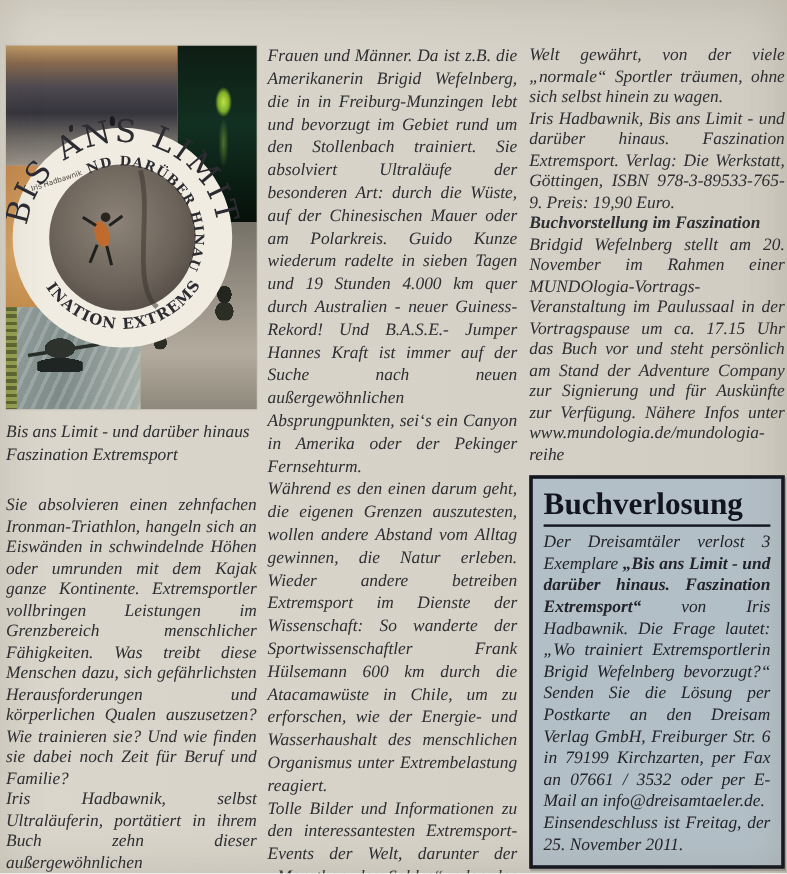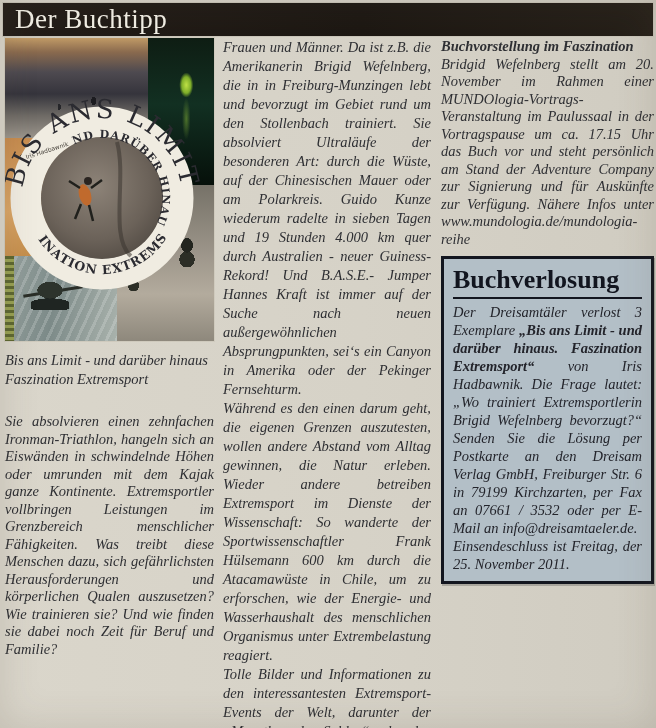--- a/index.html
+++ b/index.html
@@ -80,23 +80,20 @@
     padding:6px 9px 8px 9px;box-shadow:1px 2px 0 rgba(40,40,40,.25);}
   .raffle h2{margin:0 0 4px 0;font-size:26px;line-height:30px;color:#12151f;
     border-bottom:2px solid #12151f;padding-bottom:2px;}
   .raffle p{font-size:14.5px;line-height:18px;color:#23242b;}
 </style>
 </head>
 <body>
 
 <div class="page">
 
-  <div class="hdr">
-    <span>Der Buchtipp</span>
-  </div>
 
   <div class="col col1">
     <div class="cover">
       <div class="ph-snow"></div>
       <div class="ph-dive"></div>
       <div class="ph-desert"></div>
       <div class="ph-bike"></div>
       <div class="ph-kayak"></div>
       <div class="spine"></div>
       <svg width="209" height="303" viewBox="0 0 209 303">
@@ -121,29 +118,32 @@
         <text class="arc-mid"><textPath href="#arcMid" startOffset="50%" text-anchor="middle">UND DARÜBER HINAUS</textPath></text>
         <text class="arc-bot"><textPath href="#arcBot" startOffset="50%" text-anchor="middle">FASZINATION EXTREMSPORT</textPath></text>
       </svg>
     </div>
     <p class="caption">
       <span>Bis ans Limit - und darüber hinaus</span><br>
       <span>Faszination Extremsport</span>
     </p>
     <div class="gap"></div>
     <p class="body">Sie absolvieren einen zehnfachen Ironman-Triathlon, hangeln sich an Eiswänden in schwindelnde Höhen oder umrunden mit dem Kajak ganze Kontinente. Extremsportler vollbringen Leistungen im Grenzbereich menschlicher Fähigkeiten. Was treibt diese Menschen dazu, sich gefährlichsten Herausforderungen und körperlichen Qualen auszusetzen? Wie trainieren sie? Und wie finden sie dabei noch Zeit für Beruf und Familie?</p>
+    <p class="body">Iris Hadbawnik, selbst Ultraläuferin, portätiert in ihrem Buch zehn dieser außergewöhnlichen</p>
   </div>
 
   <div class="col col2">
     <p>Frauen und Männer. Da ist z.B. die Amerikanerin Brigid Wefelnberg, die in in Freiburg-Munzingen lebt und bevorzugt im Gebiet rund um den Stollenbach trainiert. Sie absolviert Ultraläufe der besonderen Art: durch die Wüste, auf der Chinesischen Mauer oder am Polarkreis. Guido Kunze wiederum radelte in sieben Tagen und 19 Stunden 4.000 km quer durch Australien - neuer Guiness-Rekord! Und B.A.S.E.- Jumper Hannes Kraft ist immer auf der Suche nach neuen außergewöhnlichen Absprungpunkten, sei‘s ein Canyon in Amerika oder der Pekinger Fernsehturm.</p>
     <p>Während es den einen darum geht, die eigenen Grenzen auszutesten, wollen andere Abstand vom Alltag gewinnen, die Natur erleben. Wieder andere betreiben Extremsport im Dienste der Wissenschaft: So wanderte der Sportwissenschaftler Frank Hülsemann 600 km durch die Atacamawüste in Chile, um zu erforschen, wie der Energie- und Wasserhaushalt des menschlichen Organismus unter Extrembelastung reagiert.</p>
     <p>Tolle Bilder und Informationen zu den interessantesten Extremsport-Events der Welt, darunter der „Marathon des Sables“ oder das „Race Across America“, runden dieses spannende Buch ab, das Einblicke in eine faszinierende</p>
   </div>
 
   <div class="col col3">
+    <p>Welt gewährt, von der viele „normale“ Sportler träumen, ohne sich selbst hinein zu wagen.</p>
+    <p class="biblio">Iris Hadbawnik, Bis ans Limit - und darüber hinaus. Faszination Extremsport. Verlag: Die Werkstatt, Göttingen, ISBN 978-3-89533-765-9. Preis: 19,90 Euro.</p>
     <p class="bold">Buchvorstellung im Faszination</p>
     <p>Bridgid Wefelnberg stellt am 20. November im Rahmen einer MUNDOlogia-Vortrags-Veranstaltung im Paulussaal in der Vortragspause um ca. 17.15 Uhr das Buch vor und steht persönlich am Stand der Adventure Company zur Signierung und für Auskünfte zur Verfügung. Nähere Infos unter www.mundologia.de/mundologia-reihe</p>
 
     <div class="raffle">
       <h2>Buchverlosung</h2>
       <p><span>Der Dreisamtäler verlost 3 Exemplare </span><span class="bold">„Bis ans Limit - und darüber hinaus. Faszination Extremsport“</span><span> von Iris Hadbawnik. Die Frage lautet: „Wo trainiert Extremsportlerin Brigid Wefelnberg bevorzugt?“ Senden Sie die Lösung per Postkarte an den Dreisam Verlag GmbH, Freiburger Str. 6 in 79199 Kirchzarten, per Fax an 07661 / 3532 oder per E-Mail an info@dreisamtaeler.de.</span></p>
       <p>Einsendeschluss ist Freitag, der 25. November 2011.</p>
     </div>
   </div>
 

